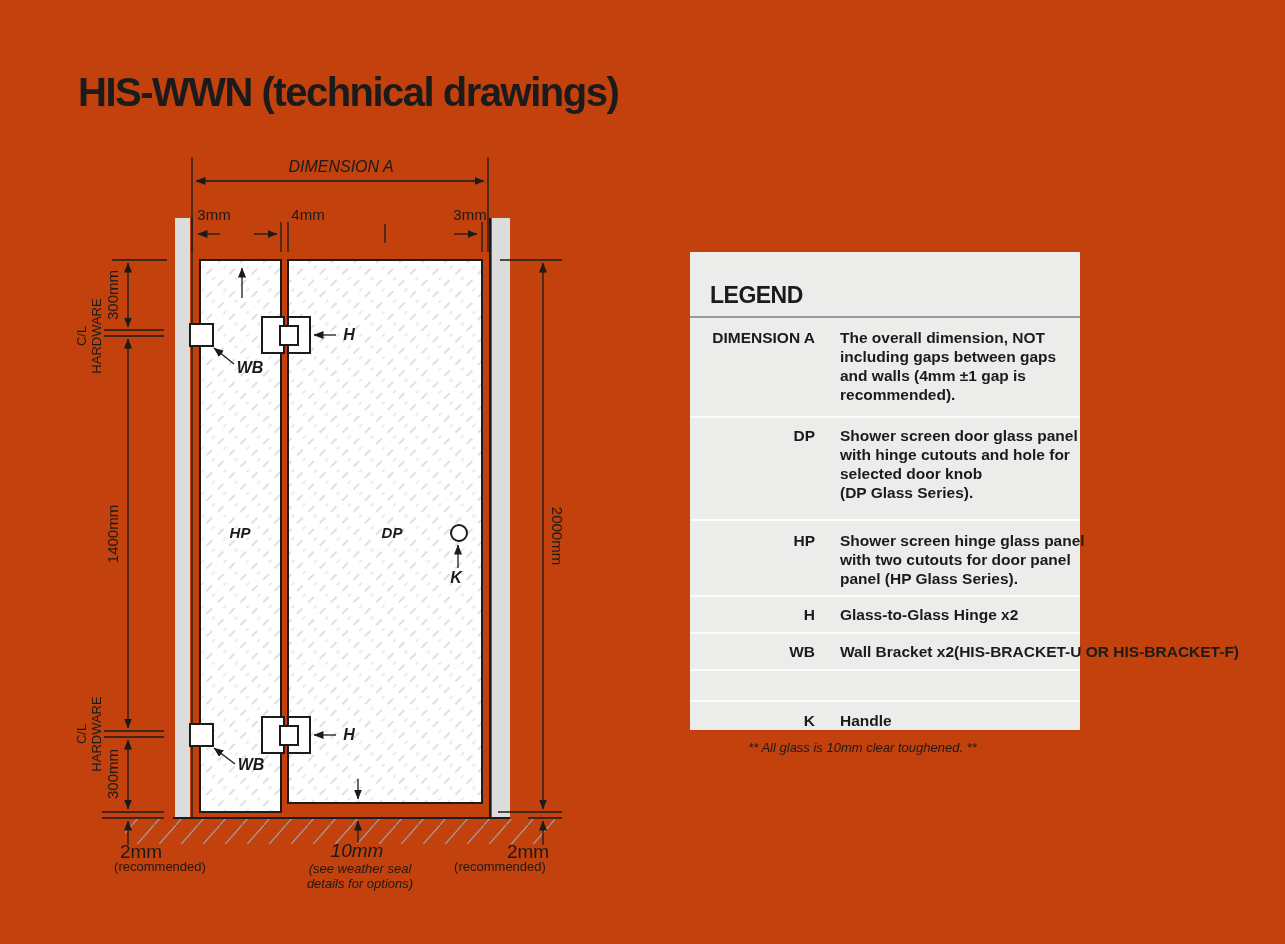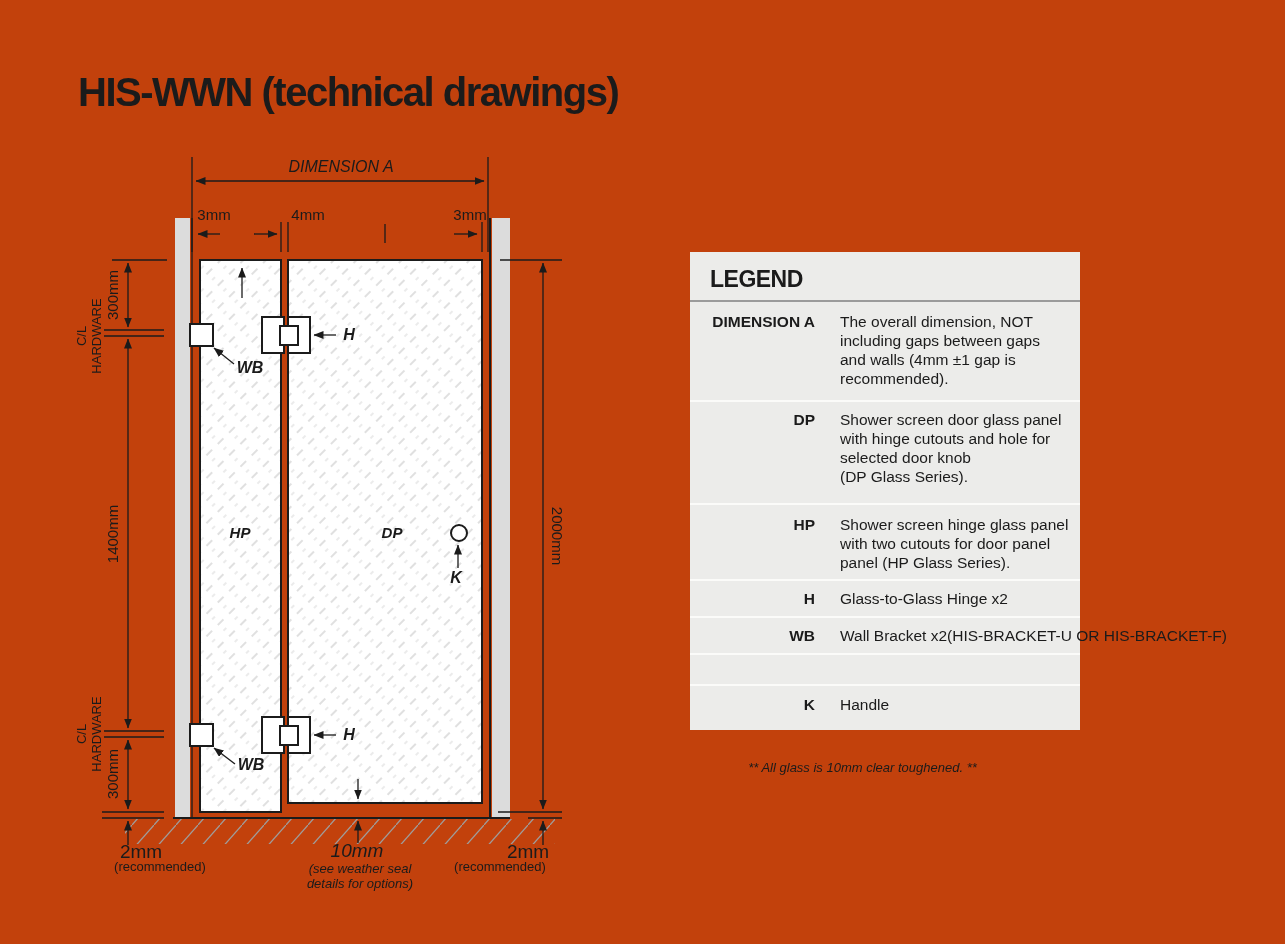--- a/index.html
+++ b/index.html
@@ -18,31 +18,31 @@
   .wall{fill:var(--wall-fill);stroke:none;}
   .panel{stroke:var(--line);stroke-width:2;}
   .lab{position:absolute;transform:translate(-50%,-50%);white-space:pre-line;text-align:center;
     font-size:15px;line-height:1.12;}
   .rotccw{transform:translate(-50%,-50%) rotate(-90deg);}
   .rotcw{transform:translate(-50%,-50%) rotate(90deg);}
   .ital{font-style:italic;}
   .bi{font-weight:700;font-style:italic;}
   .sz13{font-size:13px;} .sz17{font-size:15px;} .sz19{font-size:19px;} .sz16{font-size:16px;}
   .legend{position:absolute;left:690px;top:252px;width:390px;height:478px;background:var(--legend-bg);}
-  .lhead{padding:14px 0 0 20px;font-size:23px;font-weight:700;letter-spacing:-0.5px;}
+  .lhead{padding:30px 0 0 20px;font-size:23px;font-weight:700;letter-spacing:-0.5px;}
   .lrule{margin-top:7px;border-top:2px solid var(--legend-rule);}
   .lrow{display:grid;grid-template-columns:125px 1fr;column-gap:25px;border-top:2px solid var(--legend-separator);}
   .lrow.first{border-top:none;}
   .term{text-align:right;font-weight:700;font-size:15.5px;line-height:19px;}
   .desc{font-size:15.5px;line-height:19px;}
-  .dline{white-space:nowrap;}
+  .dline{white-space:nowrap;font-weight:bold;}
   .p0{padding:10px 0 12px;} .p1{padding:8px 0 17px;} .p2{padding:10px 0 7px;}
   .p3{padding:8px 0 8px;} .p4{padding:8px 0 8px;} .p5{min-height:31px;} .p6{padding:9px 0 17px;}
   .footnote{position:absolute;left:690px;top:740px;width:345px;text-align:center;
-    font-size:13px;font-style:italic;margin-top:20px;}
+    font-size:13px;font-style:italic;}
 </style>
 </head>
 <body>
 
 <div class="page">
 
   <div class="title">HIS-WWN (technical drawings)</div>
 
   <svg width="1285" height="944" viewBox="0 0 1285 944">
     <defs>

